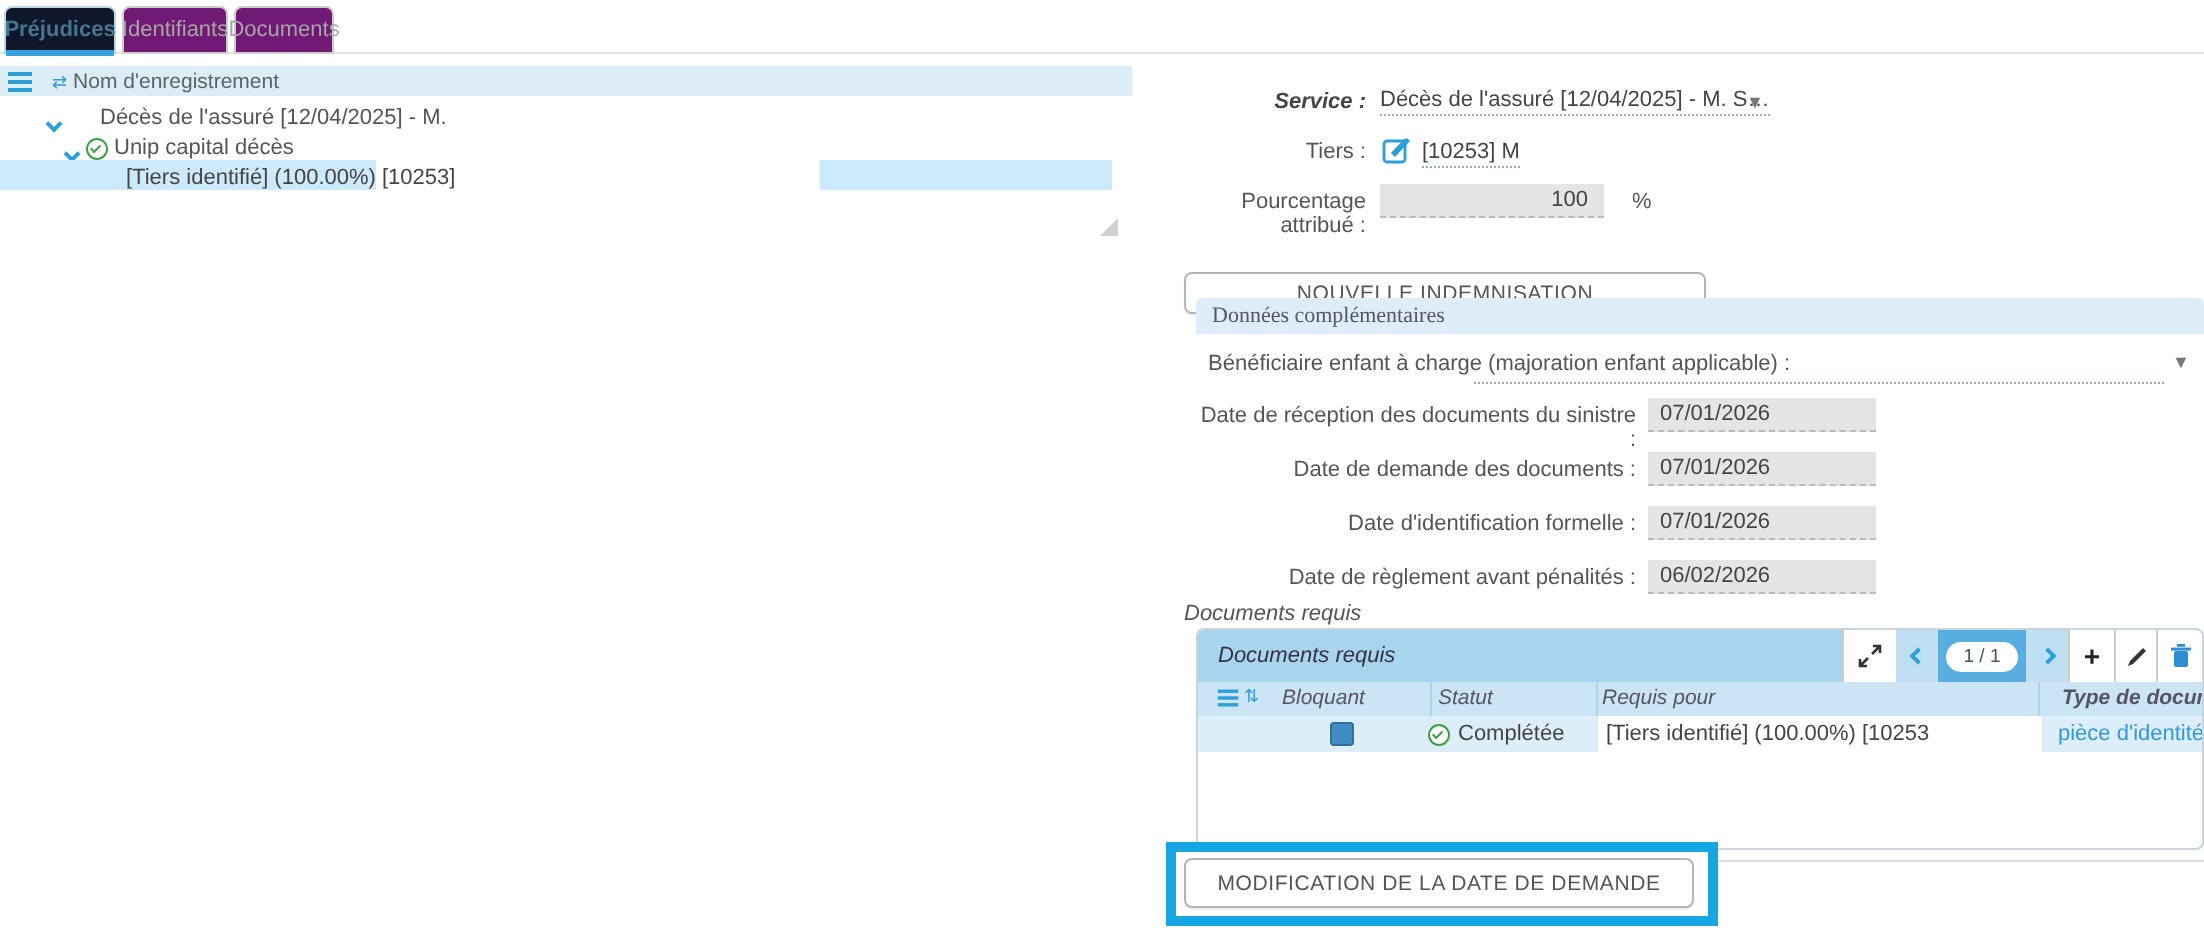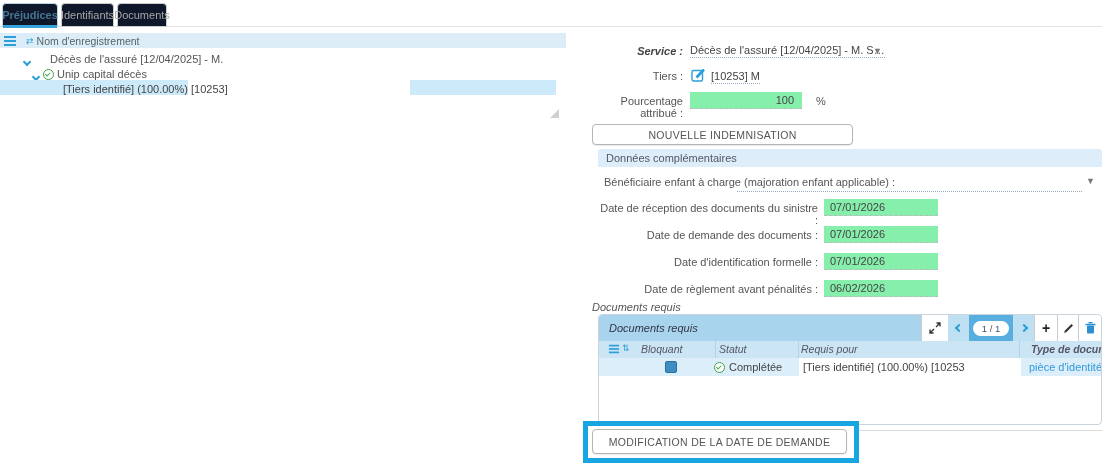--- a/index.html
+++ b/index.html
@@ -3,21 +3,21 @@
 <meta charset="utf-8">
 <style>
   * { margin:0; padding:0; box-sizing:border-box; }
   html,body { background:#fff; }
   #app {
     position:relative; width:1102px; height:467px; overflow:hidden;
     font-family:"Liberation Sans", sans-serif; font-size:11px; color:#555; background:#fff;
   }
   
   .tab { position:absolute; top:3px; height:24px; border:1px solid #ccc; border-radius:4px 4px 0 0;
-         display:flex; align-items:center; justify-content:center; font-size:11px; background:#0f172a; color:#a6a6a6; cursor:pointer;}
+         display:flex; align-items:center; justify-content:center; font-size:11px; background:#701a75; color:#a6a6a6; cursor:pointer;}
   .tab.active { background:#0f172a; color:#47758f; font-weight:bold; border-color:#bcd6e6; }
   #tab-prejudices { left:2px; width:56px; }
   #tab-identifiants { left:61px; width:53px; }
   #tab-documents { left:117px; width:50px; }
   .tabstrip-line { position:absolute; top:26px; left:0; width:1102px; height:1px; background:#e3e3e3; }
   .active-underline { position:absolute; top:25px; left:3px; width:54px; height:3px; background:#36a3dc; }
 
   
   .tree-header { position:absolute; top:33px; left:0; width:566px; height:15px; background:#dcedf8;
                  display:flex; align-items:center; }
@@ -35,27 +35,27 @@
   .row-highlight { position:absolute; background:#cdeafa; height:15px; }
   .resize-grip { position:absolute; left:550px; top:109px; width:0; height:0;
                  border-left:9px solid transparent; border-bottom:9px solid #c4c4c4; opacity:.8; }
 
   
   .flabel { position:absolute; left:583px; width:100px; text-align:right; color:#555; }
   .flabel.bold-it { font-weight:bold; font-style:italic; color:#444; }
   .fvalue-underline { border-bottom:1px dotted #9ab; color:#444; padding-bottom:1px; }
   .caret { color:#777; font-size:9px; position:absolute; }
   .edit-box { position:absolute; width:14px; height:14px; }
-  .gray-input { position:absolute; background:#86efac; border-bottom:1px dashed #bbb; height:17px;
+  .gray-input { position:absolute; background:#e5e5e5; border-bottom:1px dashed #bbb; height:17px;
                 color:#444; display:flex; align-items:center; }
   .btn { position:absolute; background:#fff; border:1px solid #b5b5b5; border-radius:4px;
          display:flex; align-items:center; justify-content:center; font-size:10.5px; color:#555;
          letter-spacing:.3px; box-shadow:0 1px 1px rgba(0,0,0,.08); cursor:pointer; }
   .section-bar { position:absolute; left:598px; top:149px; width:504px; height:18px; background:#ddeefa;
-                 border-radius:3px 3px 0 0; display:flex; align-items:center; padding-left:8px; color:#556; }
+                 border-radius:3px 3px 0 0; display:flex; align-items:center; padding-left:8px; color:#556;font-family:Liberation Serif, serif; }
   .benef-label { position:absolute; left:604px; top:176px; color:#555; }
   .benef-underline { position:absolute; left:737px; top:191px; width:345px; border-bottom:1px dotted #9ab; }
   .date-label { position:absolute; left:600px; width:218px; text-align:right; color:#555; }
   .docs-req-label { position:absolute; left:592px; top:301px; font-style:italic; color:#555; }
 
   
   .doc-table { position:absolute; left:598px; top:314px; width:504px; height:111px;
                border:1px solid #c9d4dc; border-radius:4px; overflow:hidden; background:#fff; }
   .doc-table-header { position:absolute; top:0; left:0; right:0; height:26px; background:#a8d4ee;
                       display:flex; align-items:center; }
@@ -141,21 +141,21 @@
     </svg>
   </span>
   <div style="position:absolute; left:711px; top:70px;">
     <span class="fvalue-underline">[10253] M</span>
   </div>
 
   <div class="flabel" style="top:95px;">Pourcentage attribué :</div>
   <div class="gray-input" style="left:690px; top:92px; width:112px; justify-content:flex-end; padding-right:8px;">100</div>
   <div style="position:absolute; left:816px; top:95px; color:#555;">%</div>
 
-  <div class="btn" style="left:592px; top:124px; width:261px; height:21px;">NOUVELLE INDEMNISATION</div>
+  <div class="btn" style="left:592px; top:136px; width:261px; height:21px;">NOUVELLE INDEMNISATION</div>
 
   <div class="section-bar">Données complémentaires</div>
 
   <div class="benef-label">Bénéficiaire enfant à charge (majoration enfant applicable) :</div>
   <div class="benef-underline"></div>
   <span class="caret" style="left:1086px; top:176px;">▼</span>
 
   <div class="date-label" style="top:202px;">Date de réception des documents du sinistre :</div>
   <div class="gray-input" style="left:824px; top:199px; width:114px; padding-left:6px;">07/01/2026</div>
 

